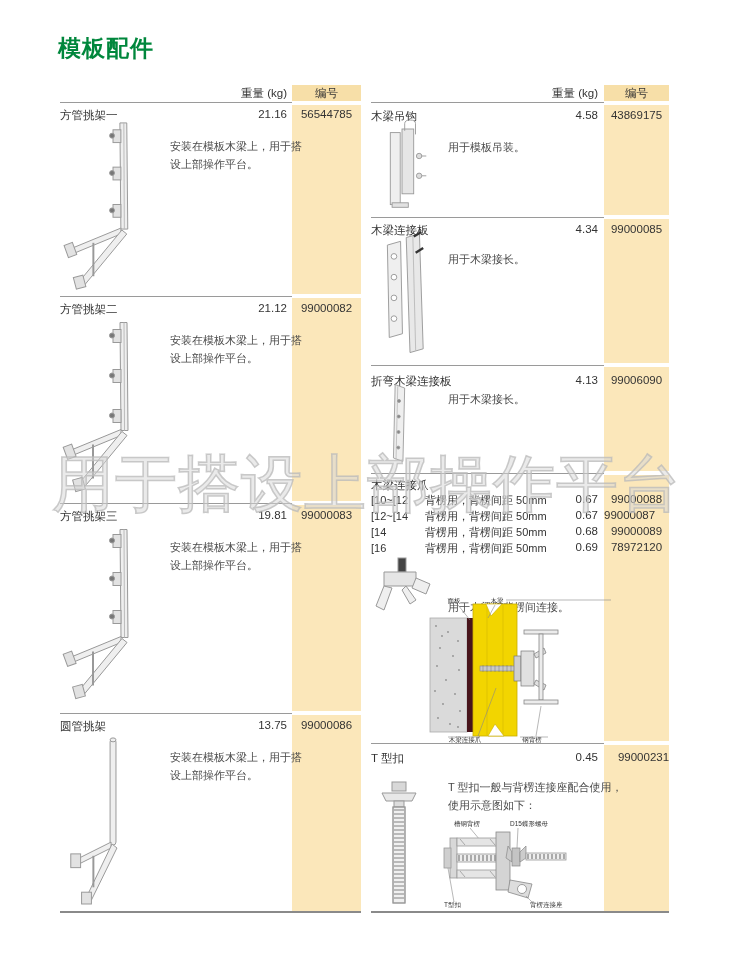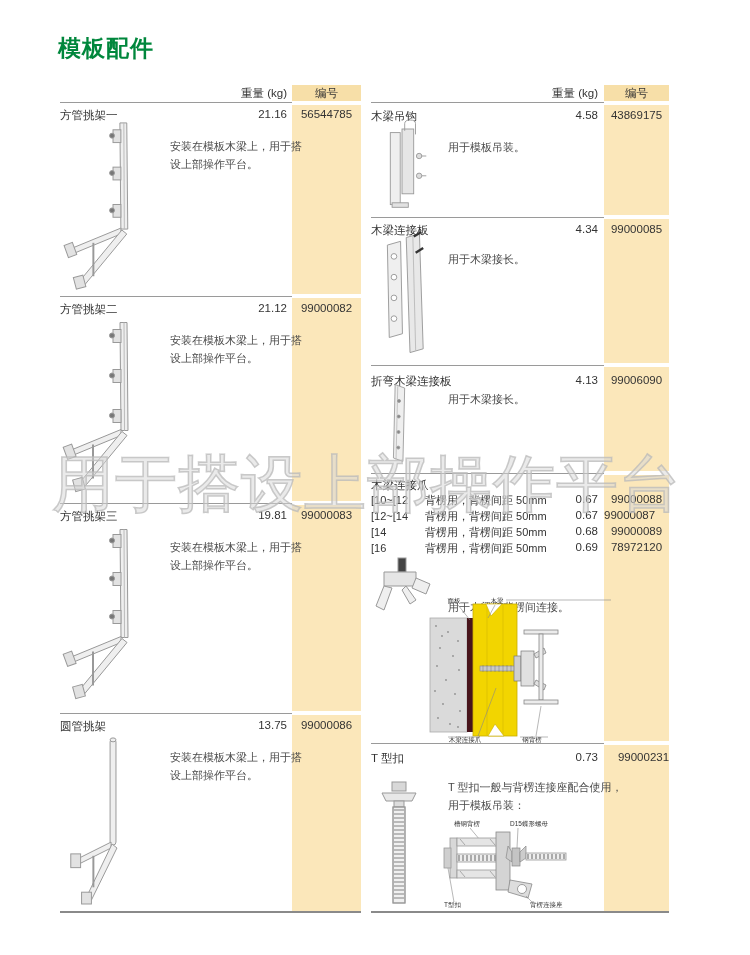--- a/index.html
+++ b/index.html
@@ -274,23 +274,23 @@
       <line class="lead" x1="78" y1="4" x2="183" y2="4"></line>
     <text x="37" y="146" text-anchor="middle">木梁连接爪</text>
     <polyline class="lead" points="50,140 68,92"></polyline>
       <line class="lead" x1="20" y1="141" x2="52" y2="141"></line>
     <text x="104" y="146" text-anchor="middle">钢背楞</text>
     <polyline class="lead" points="108,140 113,110"></polyline>
       <line class="lead" x1="92" y1="141" x2="120" y2="141"></line>
   </svg>
 
   <div class="abs name" style="left:371px;top:751px">T 型扣</div>
-  <div class="abs wt" style="left:530px;top:751px;width:68px">0.73</div>
+  <div class="abs wt" style="left:530px;top:751px;width:68px">0.45</div>
   <div class="abs num" style="left:604px;top:751px;width:79px">99000231</div>
-  <div class="abs desc" style="left:448px;top:779px;width:175px">T 型扣一般与背楞连接座配合使用，用于模板吊装：</div>
+  <div class="abs desc" style="left:448px;top:779px;width:175px">T 型扣一般与背楞连接座配合使用，使用示意图如下：</div>
   <svg class="abs" style="left:374px;top:780px" width="50" height="128" viewBox="0 0 50 128">
     <g class="ln">
         <rect x="18" y="2" width="14" height="9" style="fill:#d8d8d8"></rect>
     <polygon points="8,13 42,13 38,21 12,21" style="fill:#e8e8e8"></polygon>
     <rect x="20" y="21" width="10" height="6" style="fill:#ddd"></rect>
     <rect x="19" y="27" width="12" height="96" style="fill:#f0f0f0"></rect>
       </g>
     <line x1="25" y1="29" x2="25" y2="121" style="stroke:#b9b9b9;stroke-width:10;stroke-dasharray:2 2"></line>
     <rect x="19" y="27" width="12" height="96" style="fill:none;stroke:#999;stroke-width:1"></rect>
   </svg>

